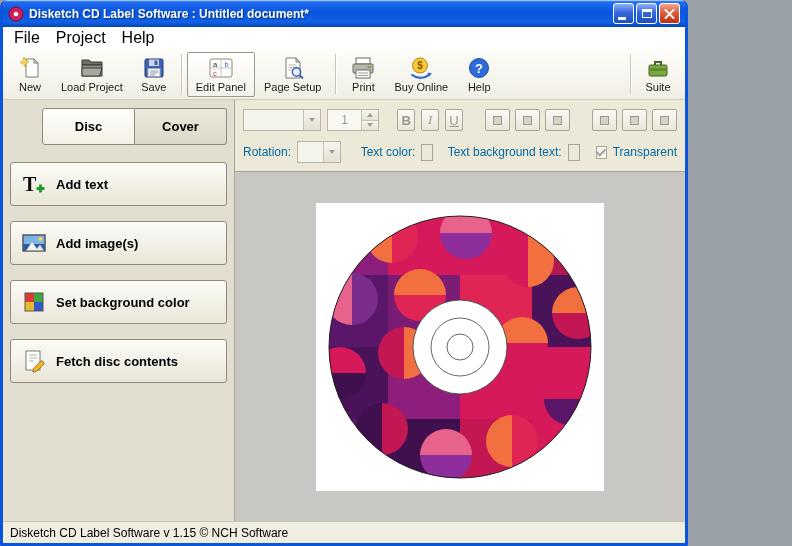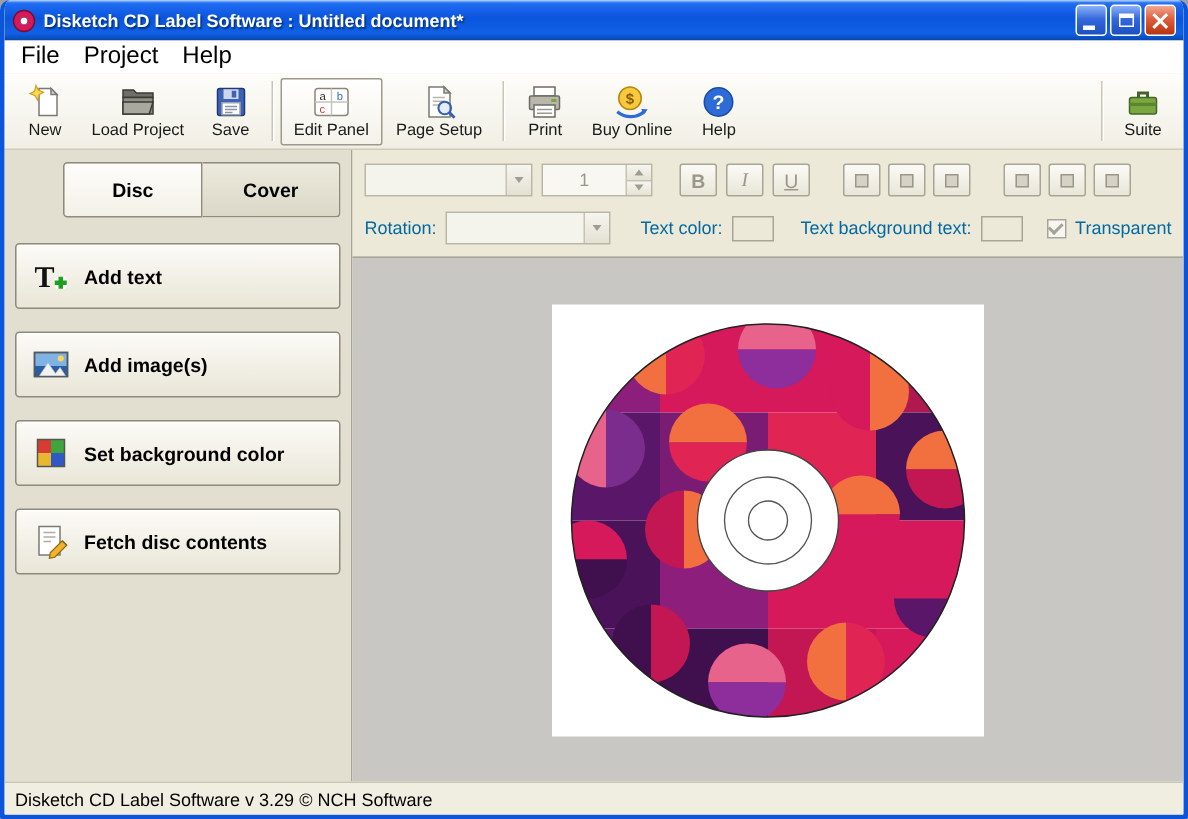--- a/index.html
+++ b/index.html
@@ -1,17 +1,17 @@
 <!DOCTYPE html>
 <html><head>
 <meta charset="utf-8">
 <style>
   html,body{margin:0;padding:0;}
   body{font-family:"Liberation Sans",sans-serif;background:#9aa0a8;}
-  .window{width:792px;height:546px;box-sizing:border-box;border:3px solid #0b55dc;border-top:none;
+  .window{width:688px;height:546px;box-sizing:border-box;border:3px solid #0b55dc;border-top:none;
     border-radius:7px 7px 2px 2px;overflow:hidden;display:flex;flex-direction:column;background:#ECE9D8;}
   
   .titlebar{flex:0 0 27px;background:linear-gradient(180deg,#5a9cfc 0%,#1e6af0 10%,#0a55dd 45%,#1161e6 82%,#0745ad 100%);
     display:flex;align-items:center;padding:0 5px;box-shadow:inset 0 1px 0 rgba(255,255,255,.45);}
   .title-text{flex:1;color:#fff;font-weight:bold;font-size:12px;margin-left:5px;white-space:nowrap;
     text-shadow:1px 1px 1px #00317e;overflow:hidden;}
   .tb-ctl{width:21px;height:21px;box-sizing:border-box;border:1px solid #fff;border-radius:3px;margin-left:2px;
     display:flex;align-items:center;justify-content:center;position:relative;}
   .tb-min,.tb-max{background:linear-gradient(180deg,#8db2f8,#3568dc 45%,#1c4fc0);}
   .tb-close{background:linear-gradient(180deg,#f2a78f,#de5e3c 45%,#b8330f);}
@@ -407,16 +407,16 @@
             <circle cx="144" cy="144" r="47" fill="#ffffff" stroke="#444444" stroke-width="0.9"></circle>
             <circle cx="144" cy="144" r="29" fill="none" stroke="#555555" stroke-width="0.9"></circle>
             <circle cx="144" cy="144" r="13" fill="#ffffff" stroke="#555555" stroke-width="0.9"></circle>
           </svg>
         </div>
       </div>
     </div>
   </div>
 
   <div class="statusbar">
-    <span>Disketch CD Label Software v 3.29 © NCH Software</span>
+    <span>Disketch CD Label Software v 1.15 © NCH Software</span>
   </div>
 
 </div>
 
 </body></html>

